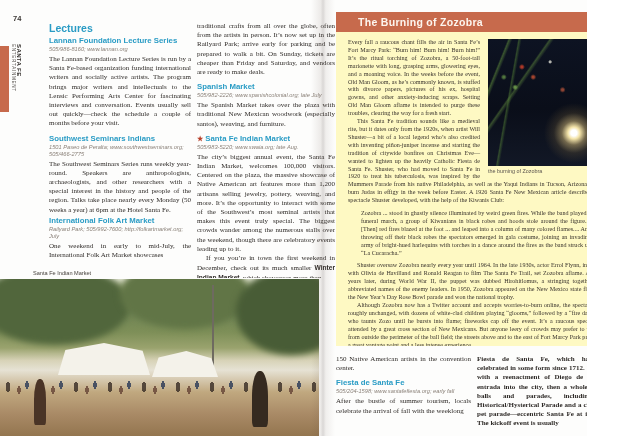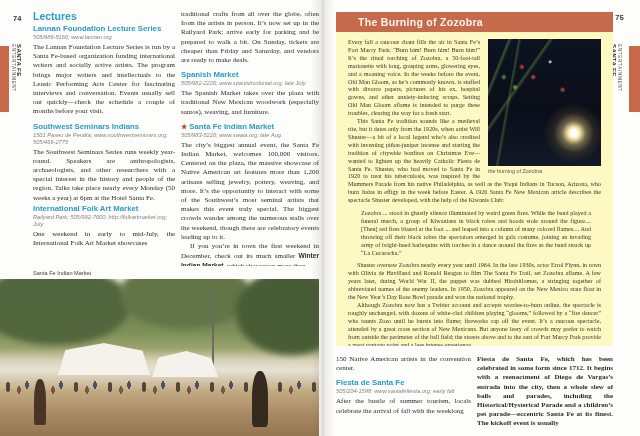--- a/index.html
+++ b/index.html
@@ -1,33 +1,33 @@
 <!DOCTYPE html>
 <html><head>
 <meta charset="utf-8">
 <style>
   html,body{margin:0;padding:0;background:#ffffff;}
-  .spread{position:relative;width:640px;height:436px;background:#fdfdfc;overflow:hidden;
+  .spread{position:relative;width:587px;height:436px;background:#fdfdfc;overflow:hidden;
           font-family:"Liberation Serif",serif;color:#2f2b28;}
   
   .gutter{position:absolute;left:311px;top:0;width:24px;height:436px;z-index:6;pointer-events:none;
     background:linear-gradient(to right,rgba(0,0,0,0) 0%,rgba(90,70,60,.10) 40%,rgba(60,45,40,.18) 50%,rgba(90,70,60,.08) 62%,rgba(0,0,0,0) 100%);}
   
   .page-num{position:absolute;top:14px;font:bold 7.5px "Liberation Sans",sans-serif;color:#3a3633;}
   .pn-left{left:13px;} .pn-right{left:615px;font-family:Liberation Mono, monospace;}
   .tab-bar{position:absolute;background:#c76a4c;}
   .tab-bar-left{left:0;top:46px;width:9px;height:66px;}
   .tab-bar-right{left:629px;top:46px;width:11px;height:66px;}
   .tab-text{position:absolute;top:44px;height:72px;color:#2e2a27;}
   .tab-text-left{left:11px;writing-mode:vertical-rl;}
   .tab-text-right{left:611px;writing-mode:vertical-lr;}
   .tab-region{display:block;font:bold 6px "Liberation Sans",sans-serif;letter-spacing:.4px;}
   .tab-chapter{display:block;font:4.6px "Liberation Sans",sans-serif;letter-spacing:.7px;color:#4a4540;}
   
-  .col{position:absolute;top:10px;overflow:hidden;}
+  .col{position:absolute;top:22px;overflow:hidden;margin-left:16px;}
   .col1{left:33px;width:142px;height:252px;}
   .col2{left:181px;width:138px;height:256px;}
   .h-section{font:bold 10.5px "Liberation Sans",sans-serif;color:#2a9cc5;margin:0 0 2px;}
   .h-entry{font:bold 7.8px "Liberation Sans",sans-serif;color:#2a9cc5;margin:5px 0 1px;}
   .h-entry.first{margin-top:1px;}
   .meta{font:italic 5.7px "Liberation Sans",sans-serif;color:#8a8078;margin:0 0 2px;line-height:7px;}
   .body{font-size:7px;line-height:9.2px;text-align:justify;margin:0;}
   .indent{text-indent:9px;}
   .festivals{font:bold 12px "Liberation Sans",sans-serif;color:#2a9cc5;line-height:12.5px;margin:7px 0 1px;letter-spacing:.2px;}
   .star{color:#b8402a;font-size:7px;margin-right:2px;}

